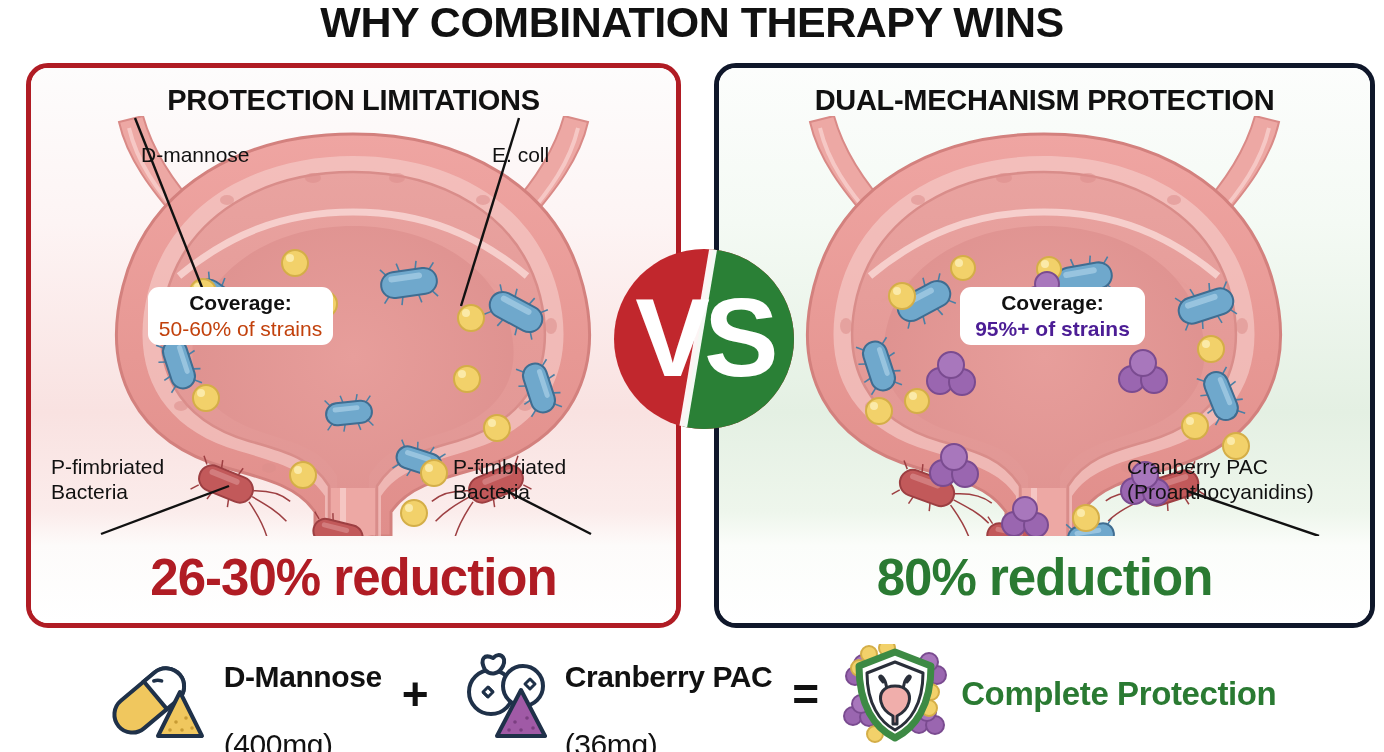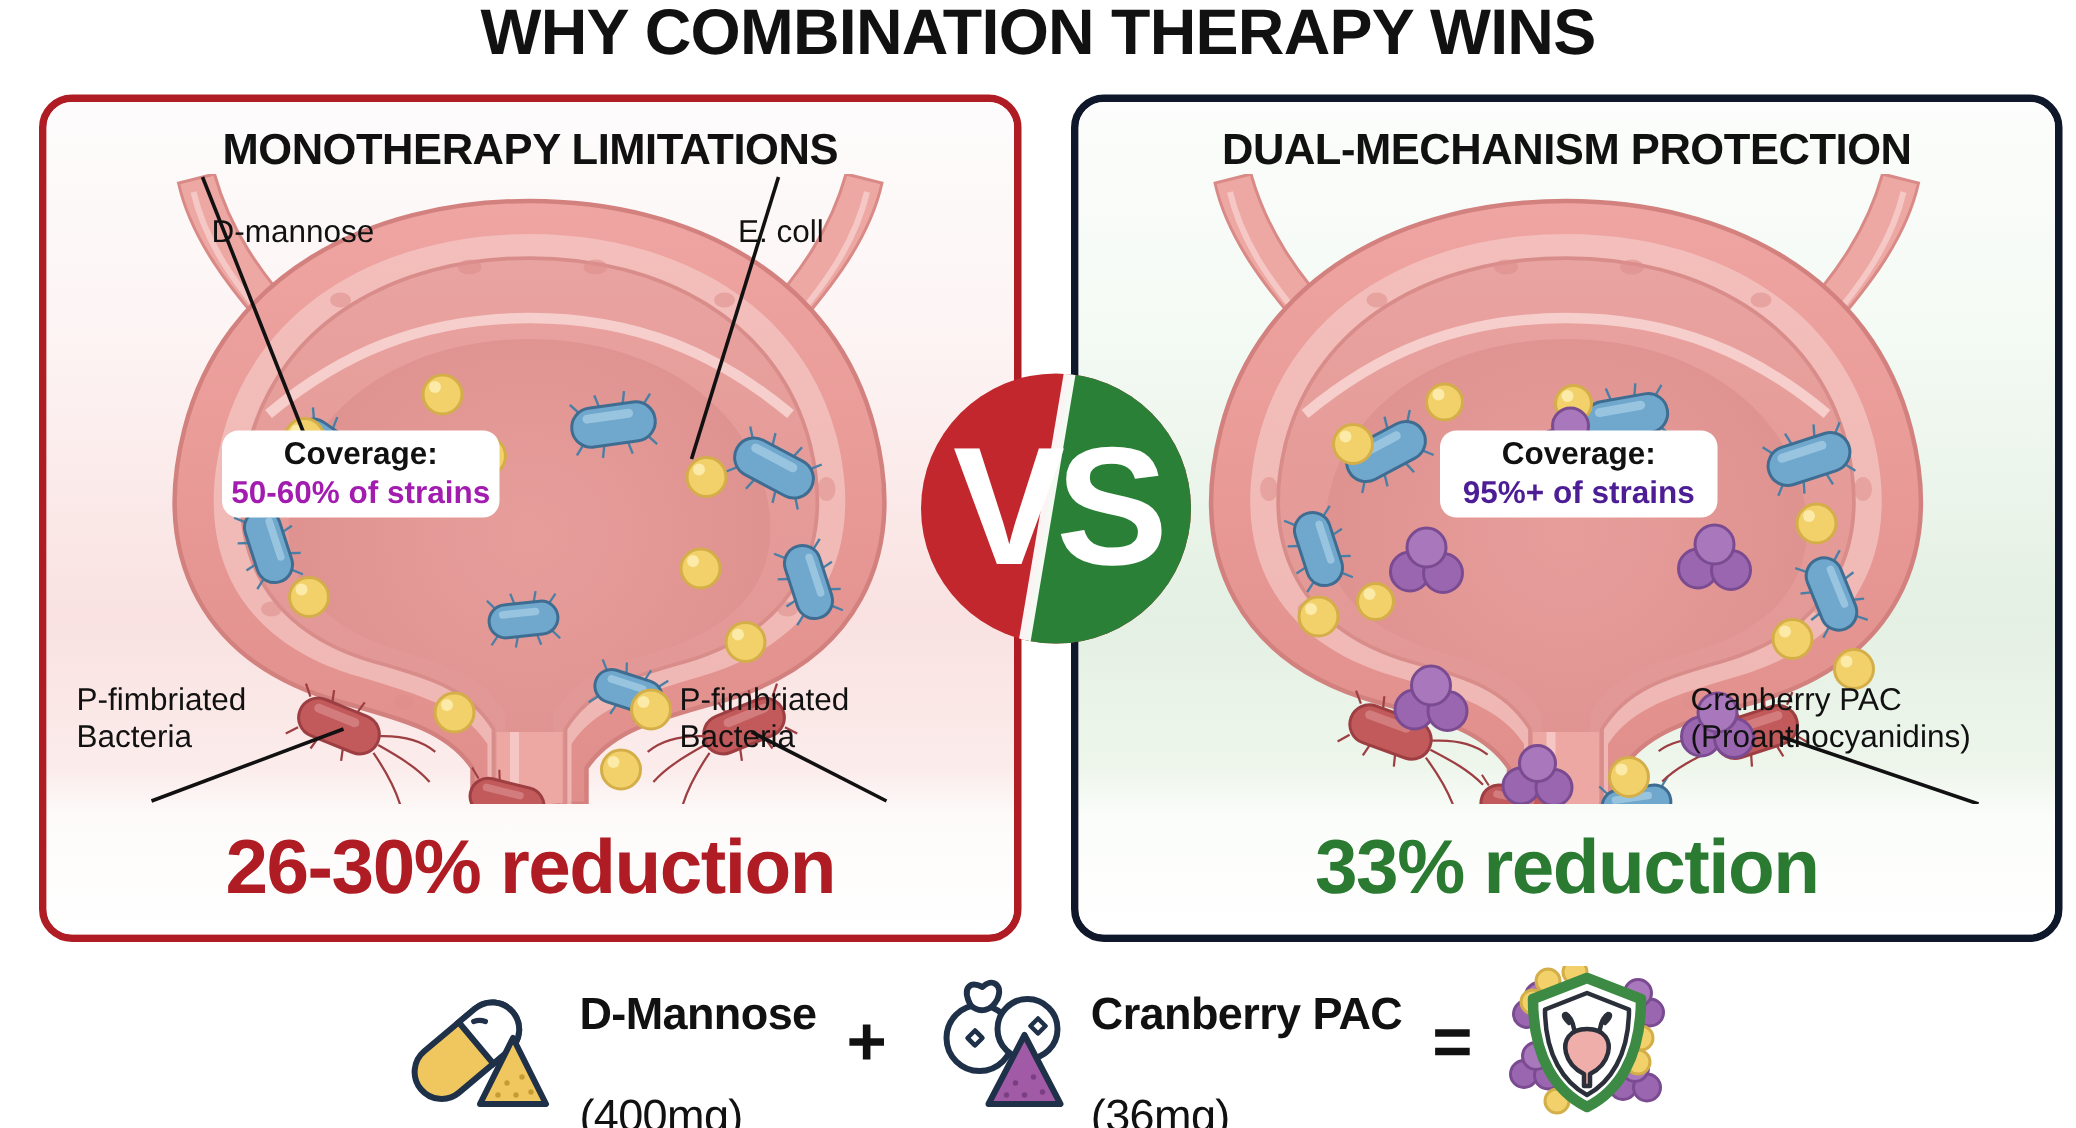--- a/index.html
+++ b/index.html
@@ -99,21 +99,21 @@
 </head>
 <body>
 
 <div class="stage">
 
   <div class="main-title">WHY COMBINATION THERAPY WINS</div>
 
   <div class="panel panel-left">
     <div class="panel-bg"></div>
 
-    <div class="panel-header">MONOTHERAPY LIMITATIONS</div>
+    <div class="panel-header">PROTECTION LIMITATIONS</div>
 
     <div class="illus">
       <svg viewBox="0 0 645 420" preserveAspectRatio="xMidYMid meet">
         <defs>
           <linearGradient id="wallL" x1="0" y1="0" x2="0" y2="1">
             <stop offset="0%" stop-color="#efa5a2"></stop>
             <stop offset="55%" stop-color="#e79894"></stop>
             <stop offset="100%" stop-color="#e08e8b"></stop>
           </linearGradient>
           <linearGradient id="lumenL" x1="0" y1="0" x2="0" y2="1">
@@ -394,21 +394,21 @@
           <path d="M104 2 L 172 174"></path>
           <path d="M454 2 L 396 190" transform="translate(34,0)"></path>
           <path d="M70 418 L 198 370"></path>
           <path d="M560 418 L 470 372"></path>
         </g>
       </svg>
     </div>
 
     <div style="position:absolute;left:117px;top:219px;width:185px;height:58px;background:#ffffff;border-radius:11px;display:flex;flex-direction:column;align-items:center;justify-content:center;line-height:26px;">
       <div style="font-size:21px;font-weight:bold;color:#111;">Coverage:</div>
-      <div style="font-size:21px;font-weight:bold;color:#a21caf;">50-60% of strains</div>
+      <div style="font-size:21px;font-weight:normal;color:#c2410c;">50-60% of strains</div>
     </div>
 
     <div class="ann" style="left:110px;top:74px;">D-mannose</div>
     <div class="ann" style="left:461px;top:74px;">E. coll</div>
     <div class="ann c" style="left:20px;top:386px;width:200px;">P-fimbriated
 Bacteria</div>
     <div class="ann c" style="left:422px;top:386px;width:200px;">P-fimbriated
 Bacteria</div>
 
     <div class="panel-footline footline-red">26-30% reduction</div>
@@ -722,21 +722,21 @@
     </div>
 
     <div style="position:absolute;left:241px;top:219px;width:185px;height:58px;background:#ffffff;border-radius:11px;display:flex;flex-direction:column;align-items:center;justify-content:center;line-height:26px;">
       <div style="font-size:21px;font-weight:bold;color:#111;">Coverage:</div>
       <div style="font-size:21px;font-weight:bold;color:#4c1d95;">95%+ of strains</div>
     </div>
 
     <div class="ann c" style="left:408px;top:386px;width:248px;">Cranberry PAC
 (Proanthocyanidins)</div>
 
-    <div class="panel-footline footline-green">33% reduction</div>
+    <div class="panel-footline footline-green">80% reduction</div>
   </div>
 
   <div class="vs-badge">
     <svg width="186" height="190" viewBox="0 0 186 190">
       <defs>
         <clipPath id="vsCircle">
             <circle cx="93" cy="95" r="90"></circle>
           </clipPath>
       </defs>
       <g clip-path="url(#vsCircle)">
@@ -832,17 +832,18 @@
           <circle cx="92" cy="48" r="8" fill="#f2d16a" stroke="#d4ae48" stroke-width="2"></circle>
           <circle cx="90" cy="64" r="8" fill="#f2d16a" stroke="#d4ae48" stroke-width="2"></circle>
           <circle cx="36" cy="90" r="8" fill="#f2d16a" stroke="#d4ae48" stroke-width="2"></circle>
           <circle cx="44" cy="78" r="8" fill="#f2d16a" stroke="#d4ae48" stroke-width="2"></circle>
         </g>
         <path d="M56 8 L92 22 C92 62, 76 84, 56 94 C36 84, 20 62, 20 22 Z" fill="#ffffff" stroke="#3d8a44" stroke-width="7" stroke-linejoin="round"></path>
         <path d="M56 18 L84 29 C84 60, 71 78, 56 86 C41 78, 28 60, 28 29 Z" fill="#ffffff" stroke="#2a2f3a" stroke-width="3" stroke-linejoin="round"></path>
         <path d="M44 38 C40 34, 40 32, 42 32 C46 34, 48 42, 48 48 M68 38 C72 34, 72 32, 70 32 C66 34, 64 42, 64 48" fill="none" stroke="#2a2f3a" stroke-width="3" stroke-linecap="round"></path>
         <path d="M56 42 C44 42, 40 50, 42 58 C44 66, 50 70, 54 72 L54 80 L58 80 L58 72 C62 70, 68 66, 70 58 C72 50, 68 42, 56 42 Z" fill="#f0aeab" stroke="#2a2f3a" stroke-width="3" stroke-linejoin="round"></path>
       </svg>
+      <div class="f-final">Complete Protection</div>
     </div>
 
   </div>
 
 </div>
 
 </body></html>

